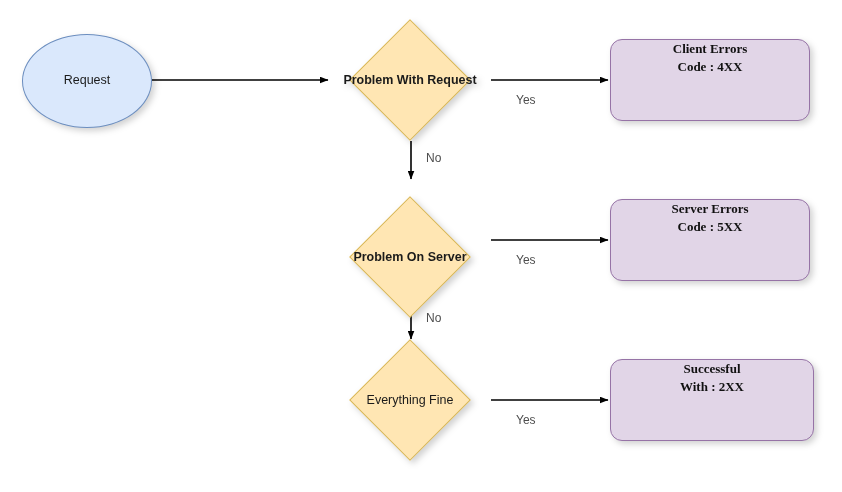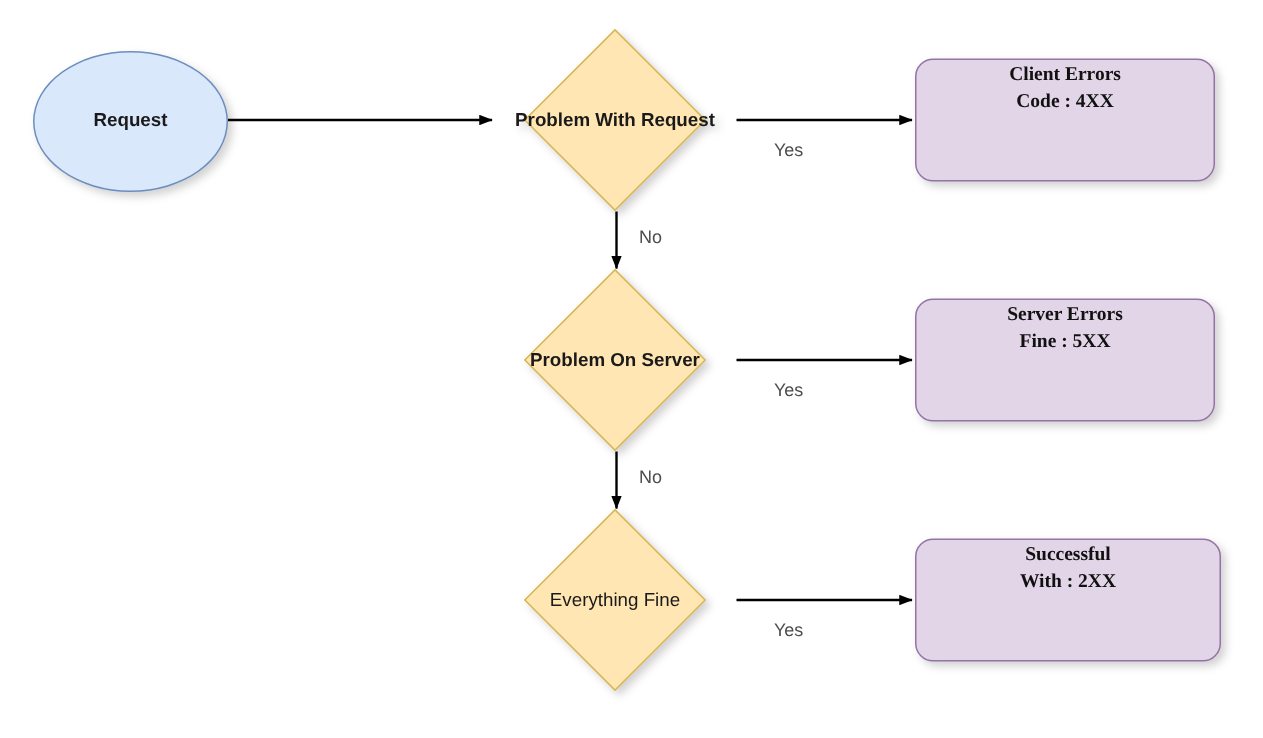--- a/index.html
+++ b/index.html
@@ -40,21 +40,21 @@
     background: #dae8fc;
     border: 1px solid #6c8ebf;
     display: flex;
     align-items: center;
     justify-content: center;
     filter: drop-shadow(3px 3px 3px rgba(0,0,0,0.18));
   }
   .ellipse-node .node-label {
     font-size: 12.5px;
     color: #1a1a1a;
-    font-weight: 700;
+    font-weight: 400;
     text-align: center;
     line-height: 1.25;
   }
 
   
   .diamond-node {
     filter: drop-shadow(3px 3px 3px rgba(0,0,0,0.18));
   }
   .diamond-shape {
     position: absolute;
@@ -132,38 +132,38 @@
 
   <div class="node ellipse-node" style="left:22px; top:34px; width:130px; height:94px;">
     <span class="node-label">Request</span>
   </div>
 
   <div class="node diamond-node" style="left:367px; top:37px; width:86px; height:86px;">
     <div class="diamond-shape"></div>
     <span class="node-label bold">Problem With Request</span>
   </div>
 
-  <div class="node diamond-node" style="left:367px; top:197px; width:86px; height:86px;">
+  <div class="node diamond-node" style="left:367px; top:214px; width:86px; height:86px;">
     <div class="diamond-shape"></div>
     <span class="node-label bold">Problem On Server</span>
   </div>
 
   <div class="node diamond-node" style="left:367px; top:357px; width:86px; height:86px;">
     <div class="diamond-shape"></div>
     <span class="node-label">Everything Fine</span>
   </div>
 
   <div class="node box-node" style="left:610px; top:39px; width:200px; height:82px;">
     <span class="node-label">Client Errors</span>
     <span class="node-label">Code : 4XX</span>
   </div>
 
   <div class="node box-node" style="left:610px; top:199px; width:200px; height:82px;">
     <span class="node-label">Server Errors</span>
-    <span class="node-label">Fine : 5XX</span>
+    <span class="node-label">Code : 5XX</span>
   </div>
 
   <div class="node box-node" style="left:610px; top:359px; width:204px; height:82px;">
     <span class="node-label">Successful</span>
     <span class="node-label">With : 2XX</span>
   </div>
 
   <span class="edge-label" style="left:516px; top:93px;">Yes</span>
 
   <span class="edge-label" style="left:426px; top:151px;">No</span>

